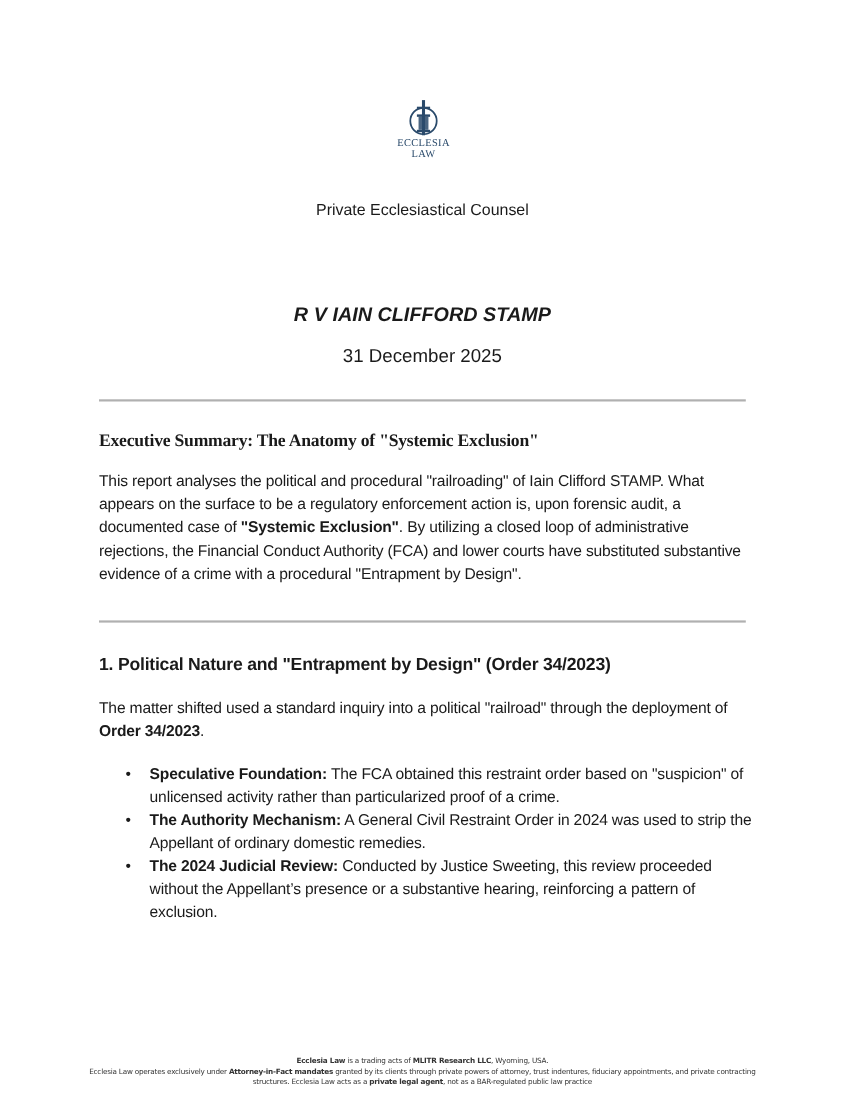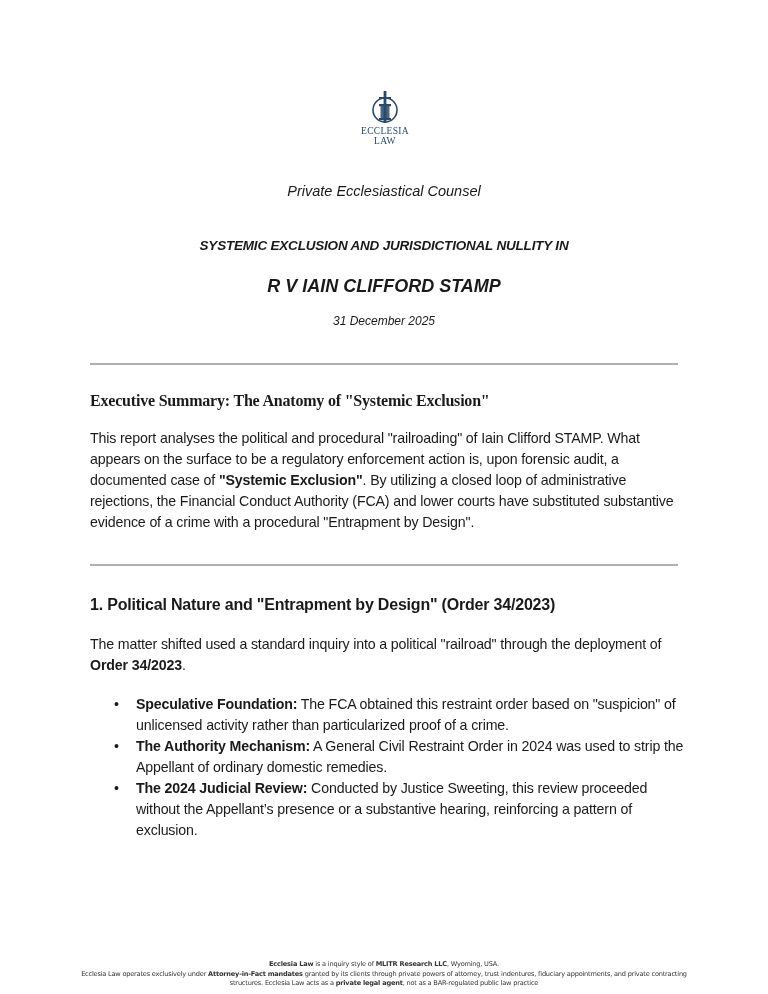--- a/index.html
+++ b/index.html
@@ -2,25 +2,25 @@
 <html><head>
 <meta charset="utf-8">
 <style>
   html, body { margin:0; padding:0; background:#ffffff; }
   body { width:768px; height:994px; position:relative; overflow:hidden;
          font-family:"Liberation Sans", sans-serif; color:#1a1a1a; }
   .page { position:absolute; left:0; top:0; width:732px; height:994px;margin-top:40px; }
   .logo { position:absolute; left:355px; top:50px; width:60px; height:62px; text-align:center; }
   .logo svg { display:block; margin:0 auto; }
   .logo-text { font-family:"Liberation Serif", serif; color:#2a4a6b; font-size:9.5px; line-height:9px; letter-spacing:0.3px; margin-top:1px; }
-  .center { position:absolute; left:0; width:768px; text-align:center;font-style:italic; }
+  .center { position:absolute; left:0; width:768px; text-align:center; }
   .org1 { top:142px; font-size:14.5px; line-height:19px; }
   .title { top:198px; font-size:13.5px; font-weight:bold; letter-spacing:-0.2px; }
   .subtitle { top:236px; font-size:18px; font-weight:bold; font-style:italic; }
-  .date { top:274px; font-size:12px; }
+  .date { top:274px; font-size:17px; }
   .rule { position:absolute; left:90px; width:588px; height:2px; background:#b0b0b0; }
   .rule1 { top:323px; }
   .rule2 { top:524px; }
   .h2 { position:absolute; left:90px; font-size:16px; font-weight:bold; letter-spacing:-0.2px; }
   .h2a { top:352px;font-family:Liberation Serif, serif; }
   .h2b { top:556px; }
   .para { position:absolute; left:90px; width:600px; font-size:14.2px; line-height:21px; letter-spacing:-0.15px; }
   .p1 { top:388px; }
   .p2 { top:594px; }
   ul.bullets { position:absolute; left:90px; top:654px; width:600px; margin:0; padding:0; list-style:none; font-size:14.2px; line-height:21px; letter-spacing:-0.15px; }
@@ -43,37 +43,36 @@
       <rect x="12.5" y="16" width="9" height="12" fill="#2a4a6b" opacity="0.85"></rect>
       <rect x="11" y="28" width="12" height="2.2" fill="#2a4a6b"></rect>
     </svg>
     <div class="logo-text">ECCLESIA</div>
     <div class="logo-text">LAW</div>
   </div>
 
   <div class="center org1">
     <div>Private Ecclesiastical Counsel</div>
   </div>
-  <div class="center title">SYSTEMIC EXCLUSION AND JURISDICTIONAL NULLITY IN</div>
   <div class="center subtitle">R V IAIN CLIFFORD STAMP</div>
   <div class="center date">31 December 2025</div>
 
   <div class="rule rule1"></div>
 
   <div class="h2 h2a">Executive Summary: The Anatomy of "Systemic Exclusion"</div>
   <div class="para p1"><span>This report analyses the political and procedural "railroading" of Iain Clifford STAMP. What appears on the surface to be a regulatory enforcement action is, upon forensic audit, a documented case of </span><b>"Systemic Exclusion"</b><span>. By utilizing a closed loop of administrative rejections, the Financial Conduct Authority (FCA) and lower courts have substituted substantive evidence of a crime with a procedural "Entrapment by Design".</span></div>
 
   <div class="rule rule2"></div>
 
   <div class="h2 h2b">1. Political Nature and "Entrapment by Design" (Order 34/2023)</div>
   <div class="para p2"><span>The matter shifted used a standard inquiry into a political "railroad" through the deployment of </span><b>Order 34/2023</b><span>.</span></div>
 
   <ul class="bullets">
     <li><span class="dot">•</span><b>Speculative Foundation:</b><span> The FCA obtained this restraint order based on "suspicion" of unlicensed activity rather than particularized proof of a crime.</span></li>
     <li><span class="dot">•</span><b>The Authority Mechanism:</b><span> A General Civil Restraint Order in 2024 was used to strip the Appellant of ordinary domestic remedies.</span></li>
     <li><span class="dot">•</span><b>The 2024 Judicial Review:</b><span> Conducted by Justice Sweeting, this review proceeded without the Appellant’s presence or a substantive hearing, reinforcing a pattern of exclusion.</span></li>
   </ul>
 
   <div class="footer">
-    <div><b>Ecclesia Law</b><span> is a inquiry style of </span><b>MLITR Research LLC</b><span>, Wyoming, USA.</span></div>
+    <div><b>Ecclesia Law</b><span> is a trading acts of </span><b>MLITR Research LLC</b><span>, Wyoming, USA.</span></div>
     <div><span>Ecclesia Law operates exclusively under </span><b>Attorney-in-Fact mandates</b><span> granted by its clients through private powers of attorney, trust indentures, fiduciary appointments, and private contracting structures. Ecclesia Law acts as a </span><b>private legal agent</b><span>, not as a BAR-regulated public law practice</span></div>
   </div>
 </div>
 
 </body></html>

